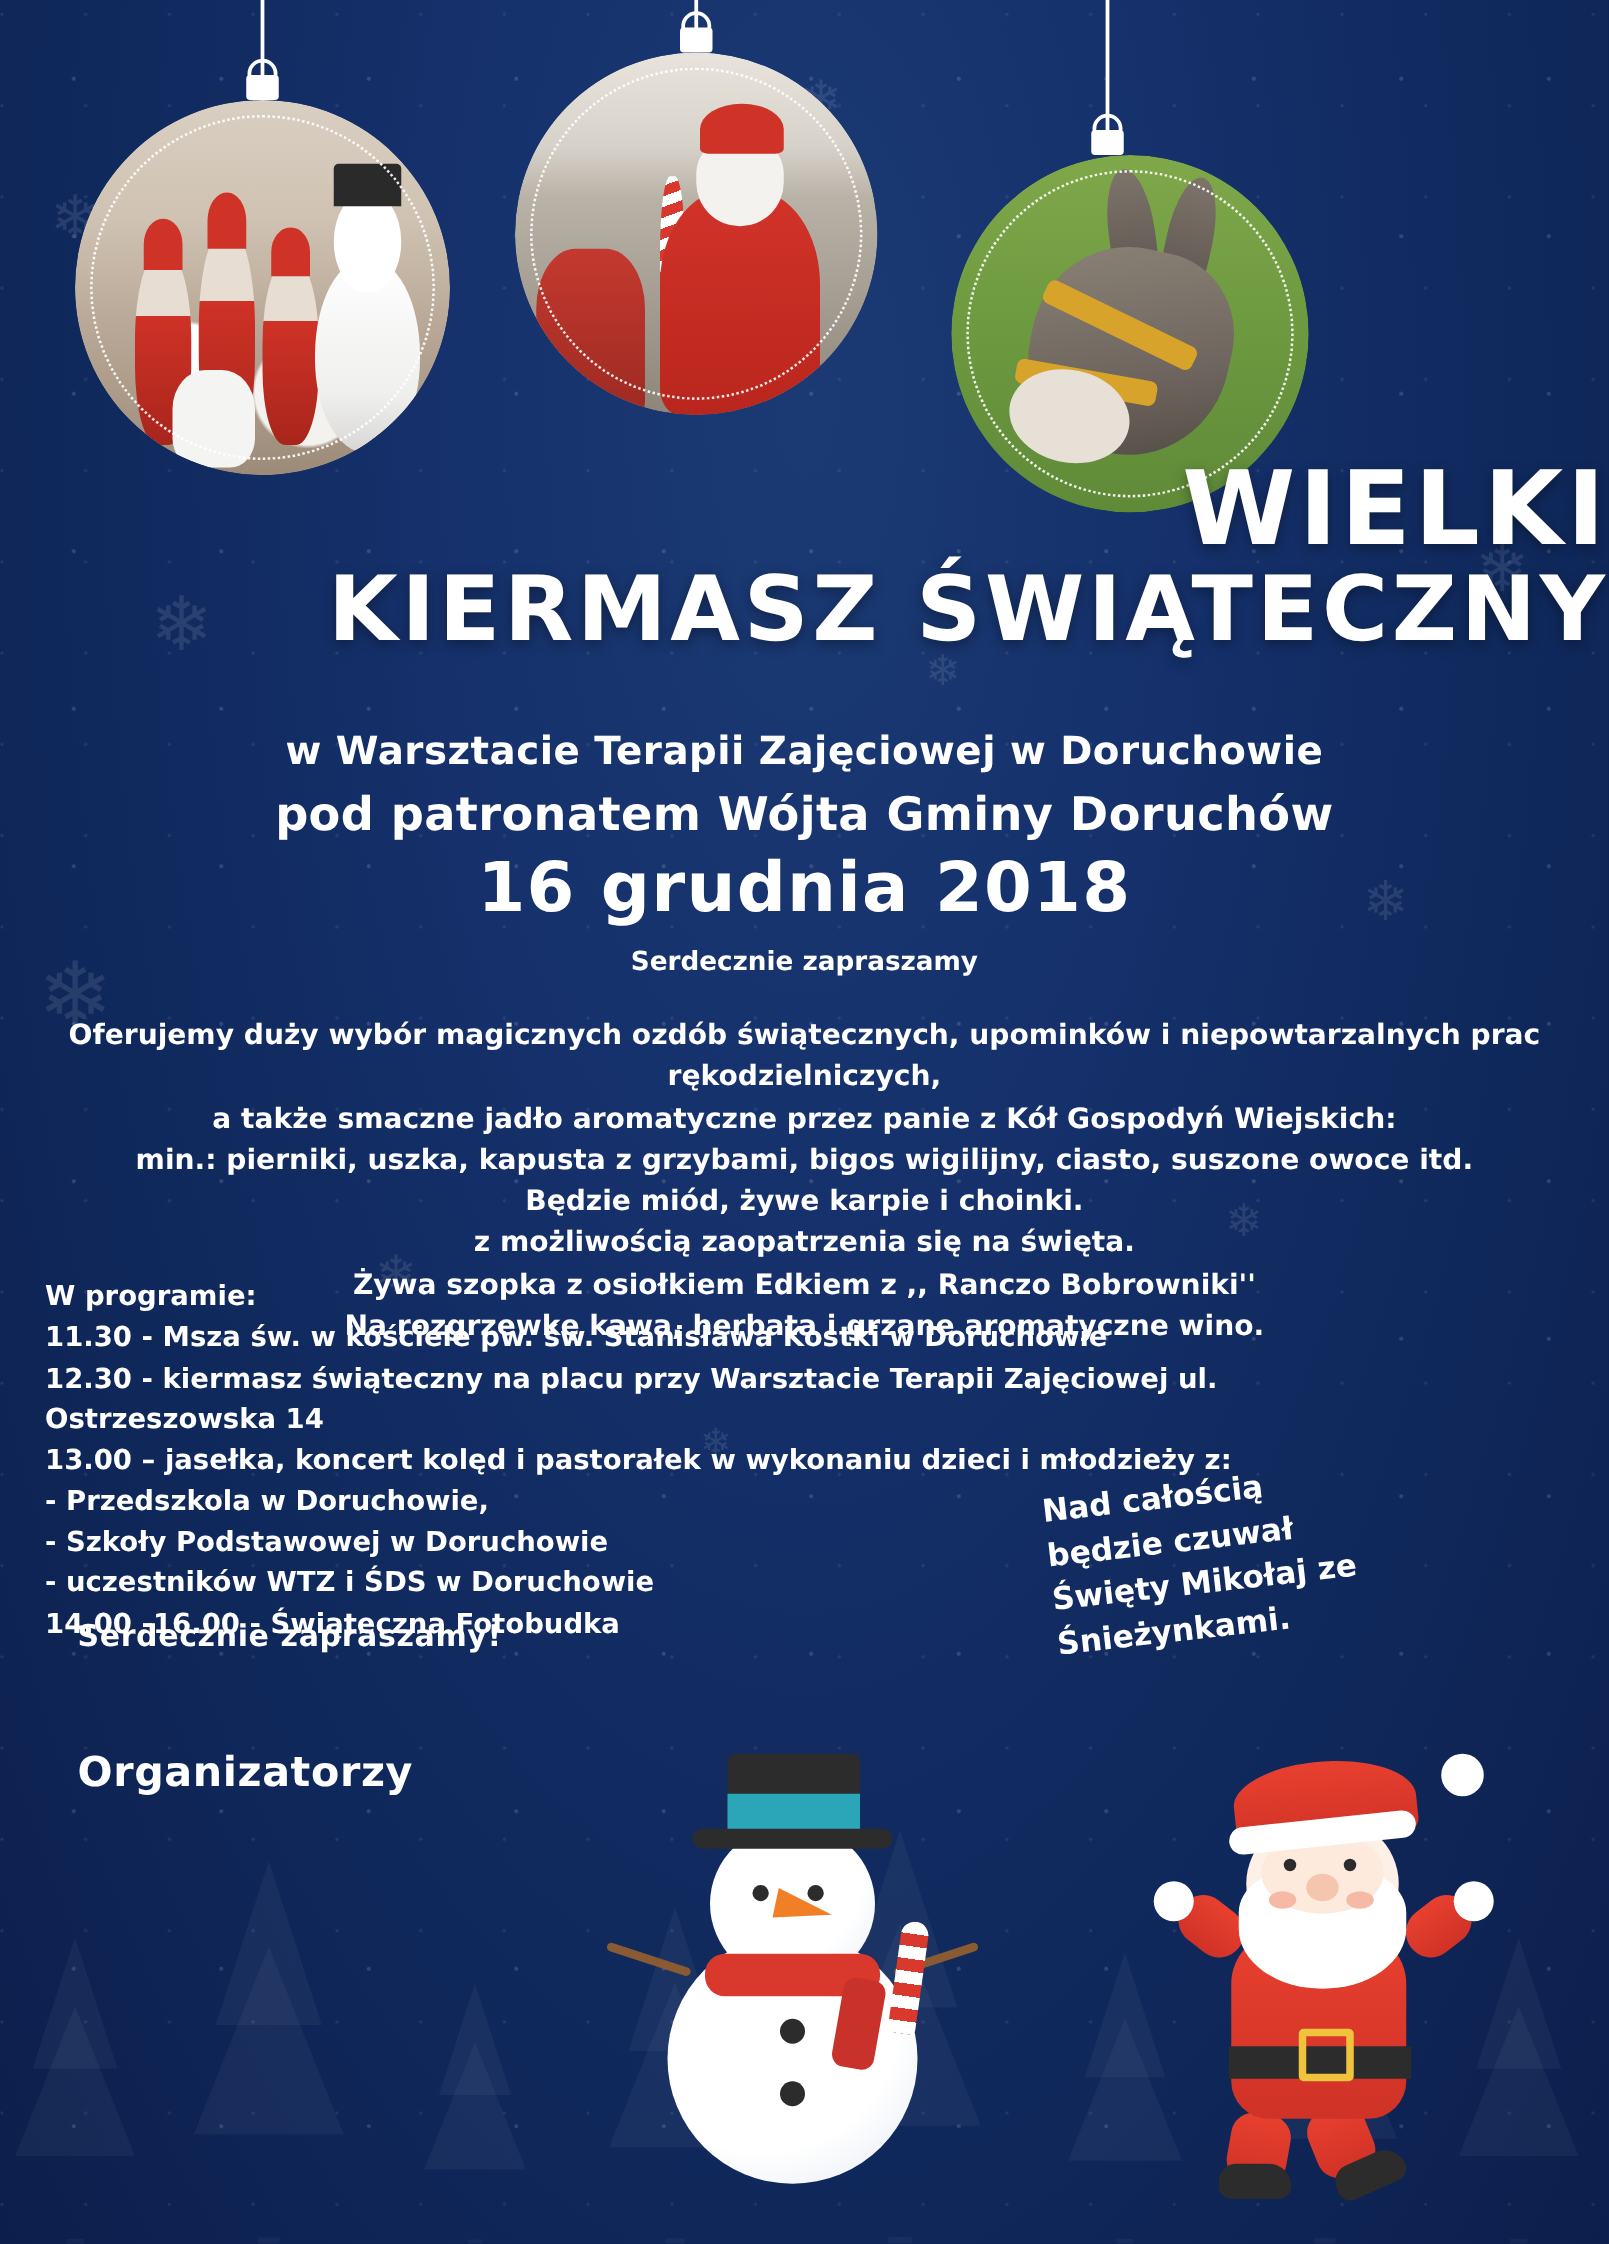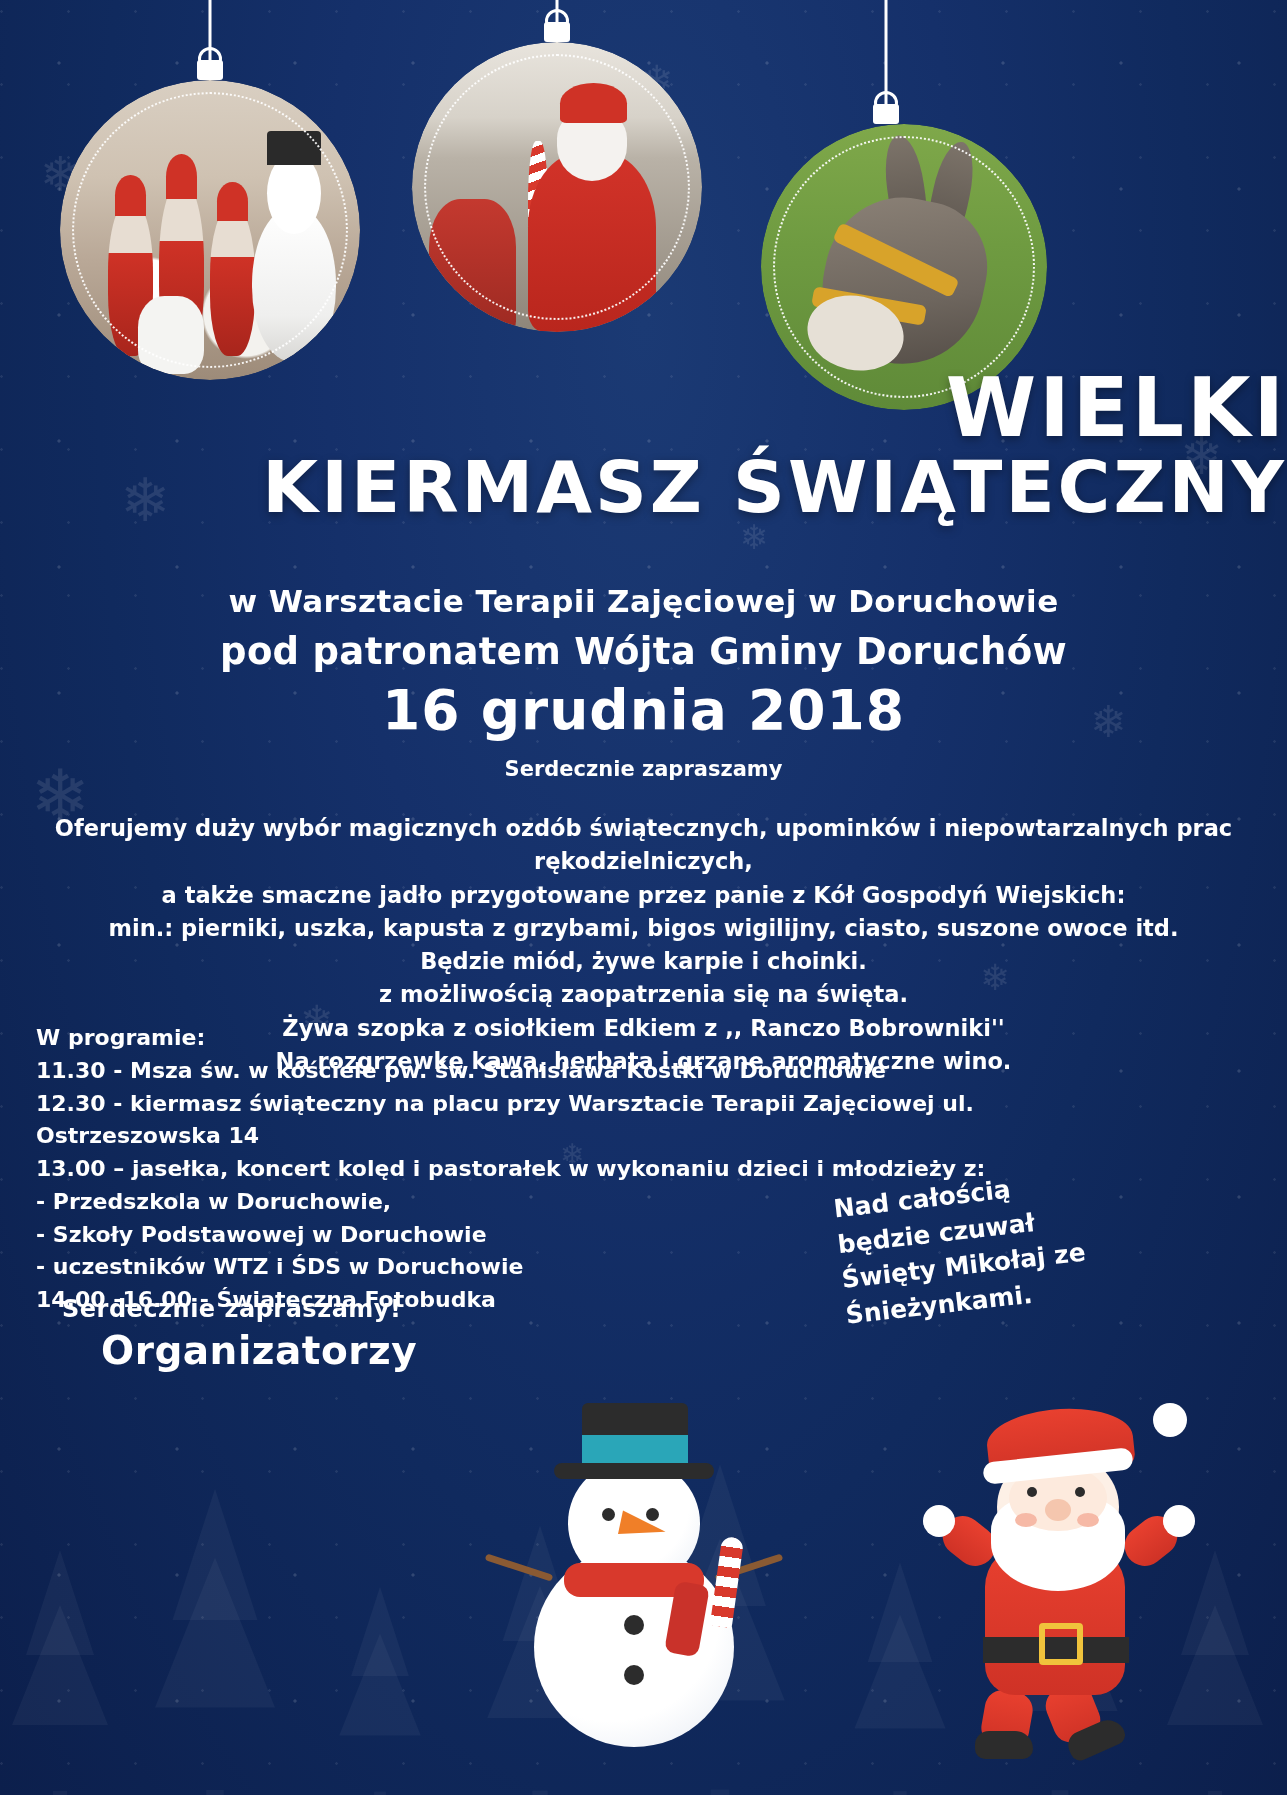--- a/index.html
+++ b/index.html
@@ -378,21 +378,21 @@
     transform: rotate(-6.5deg);
     transform-origin: right top;
   }
 
   .closing {
     position: absolute;
     left: 62px;
     font-weight: bold;
   }
   .closing.c1 { top: 1295px; font-size: 24px; letter-spacing: .5px;}
-  .closing.c2 { top: 1328px; font-size: 39px; letter-spacing: .5px; margin-left: 39px;}
+  .closing.c2 { top: 1398px; font-size: 33px; letter-spacing: .5px;}
 
   
   .snowman {
     position: absolute;
     left: 520px;
     bottom: 48px;
     width: 230px;
     height: 350px;
   }
   .sm-bottom {
@@ -653,21 +653,21 @@
   </div>
 
   <div class="subline sub1">w Warsztacie Terapii Zajęciowej w Doruchowie</div>
   <div class="subline sub2">pod patronatem Wójta Gminy Doruchów</div>
   <div class="subline sub3">16 grudnia 2018</div>
 
   <div class="invite-small">Serdecznie zapraszamy</div>
 
   <div class="offer">
     <div>Oferujemy duży wybór magicznych ozdób świątecznych, upominków i niepowtarzalnych prac rękodzielniczych,</div>
-    <div>a także smaczne jadło przygotowane przez panie z Kół Gospodyń Wiejskich:</div>
+    <div>a także smaczne jadło aromatyczne przez panie z Kół Gospodyń Wiejskich:</div>
     <div>min.: pierniki, uszka, kapusta z grzybami, bigos wigilijny, ciasto, suszone owoce itd.</div>
     <div>Będzie miód, żywe karpie i choinki.</div>
     <div>z możliwością zaopatrzenia się na święta.</div>
     <div>Żywa szopka z osiołkiem Edkiem z ,, Ranczo Bobrowniki''</div>
     <div>Na rozgrzewkę kawa, herbata i grzane aromatyczne wino.</div>
   </div>
 
   <div class="program">
     <div>W programie:</div>
     <div>11.30 - Msza św. w kościele pw. św. Stanisława Kostki w Doruchowie</div>

